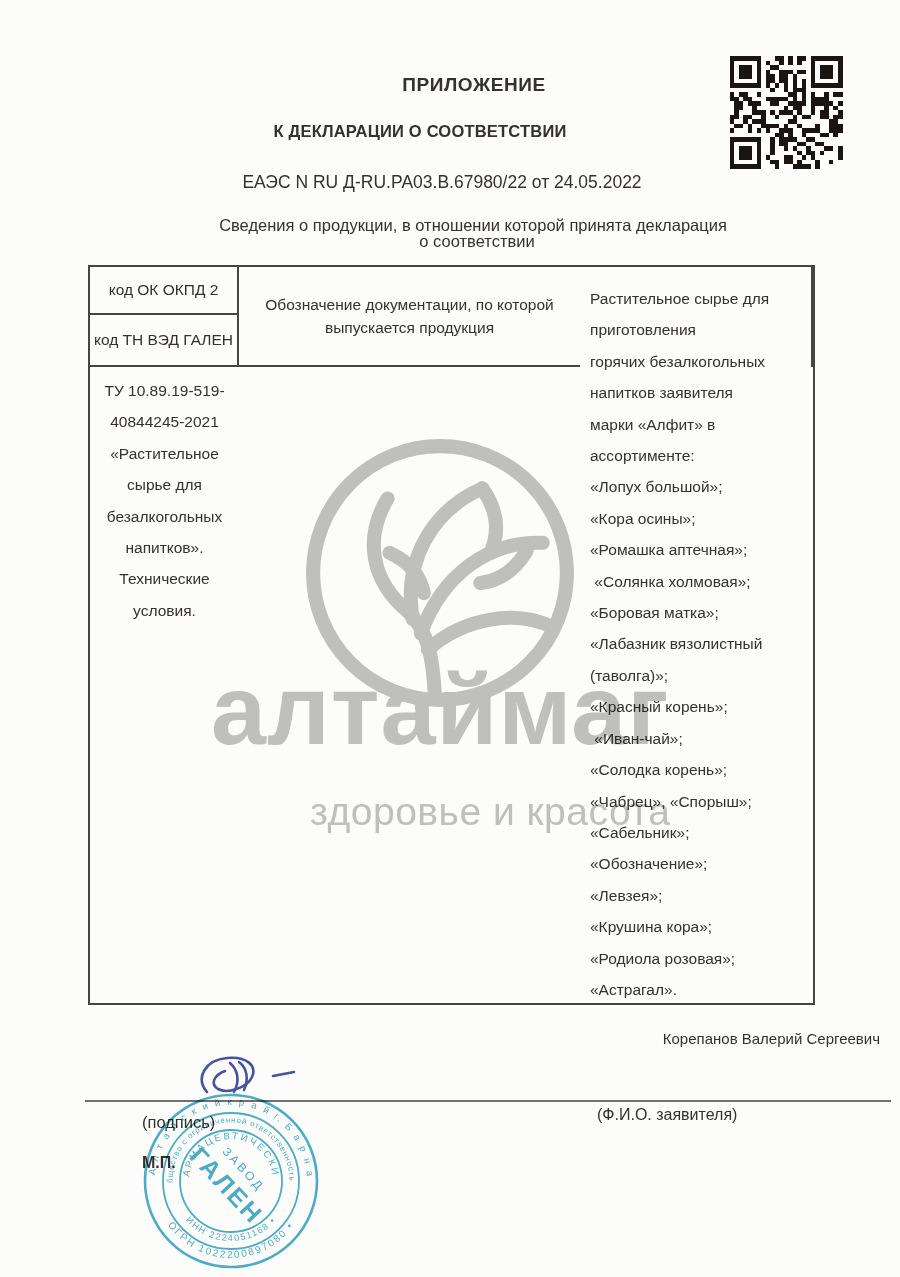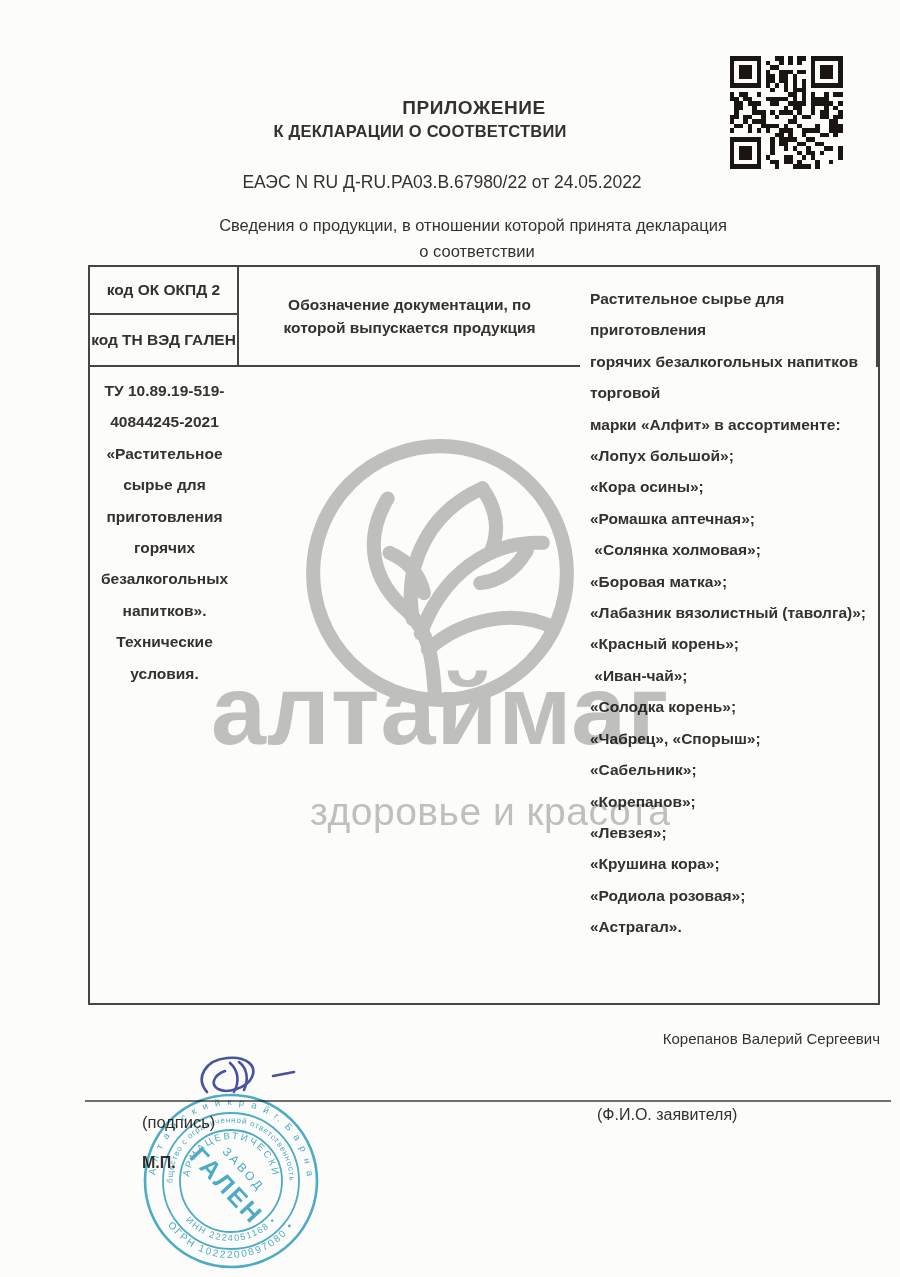--- a/index.html
+++ b/index.html
@@ -13,37 +13,36 @@
   html,body{background:#e9e9e9;}
   body{font-family:"Liberation Sans", sans-serif;}
   .page{
     position:relative;
     width:900px;height:1277px;
     background:#fcfcfa;
     overflow:hidden;
     color:var(--ink);
   }
   .hdr{position:absolute;transform:translateX(-50%);white-space:nowrap;color:#35312e;}
-  .title{left:474px;top:74px;font-size:19px;font-weight:bold;letter-spacing:.6px;margin-top:23px;}
+  .title{left:474px;top:74px;font-size:19px;font-weight:bold;letter-spacing:.6px;}
   .subtitle{left:420px;top:122px;font-size:16.5px;font-weight:bold;letter-spacing:.2px;}
   .decl-num{left:442px;top:172px;font-size:17.5px;}
   .desc1{left:473px;top:216px;font-size:16.5px;}
-  .desc2{left:477px;top:242px;font-size:16.5px;}
+  .desc2{left:477px;top:232px;font-size:16.5px;}
 
   .qr{position:absolute;left:727px;top:56px;width:118px;height:113px;fill:#1b1511;shape-rendering:crispEdges;}
 
   .table{
-    position:absolute;left:88px;top:265px;width:792px;height:740px;
+    position:absolute;left:88px;top:265px;width:727px;height:740px;
     display:grid;
     grid-template-columns:149px 341px 1fr;
     grid-template-rows:100px 1fr;
     border:2px solid var(--border);
     font-size:15.5px;
     z-index:1;
-    font-weight:bold;
   }
   .cell{min-width:0;}
   .c1h,.c2h{border-right:2px solid var(--border);}
   .c1h,.c2h,.c3h{border-bottom:2px solid var(--border);}
   .c1b,.c2b{border-right:2px solid var(--border);}
   .c1h{display:flex;flex-direction:column;}
   .c1h-top,.c1h-bot{display:flex;align-items:center;justify-content:center;text-align:center;}
   .c1h-top{height:48px;border-bottom:2px solid var(--border);}
   .c1h-bot{flex:1;}
   .c2h,.c3h{display:flex;align-items:center;justify-content:center;text-align:center;padding:0 16px;line-height:1.5;}
@@ -306,43 +305,42 @@
     </svg>
 
   <div class="table">
     <div class="cell c1h">
       <div class="c1h-top">код ОК ОКПД 2</div>
       <div class="c1h-bot">код ТН ВЭД ГАЛЕН</div>
     </div>
     <div class="cell c3h">Обозначение документации, по которой выпускается продукция</div>
     <div class="cell c2b">
         <div class="p-line">Растительное сырье для приготовления</div>
-        <div class="p-line">горячих безалкогольных напитков торговой</div>
+        <div class="p-line">горячих безалкогольных напитков заявителя</div>
         <div class="p-line">марки «Алфит» в ассортименте:</div>
         <div class="p-line">«Лопух большой»;</div>
         <div class="p-line">«Кора осины»;</div>
         <div class="p-line">«Ромашка аптечная»;</div>
         <div class="p-line"> «Солянка холмовая»;</div>
         <div class="p-line">«Боровая матка»;</div>
         <div class="p-line">«Лабазник вязолистный (таволга)»;</div>
         <div class="p-line">«Красный корень»;</div>
         <div class="p-line"> «Иван-чай»;</div>
         <div class="p-line">«Солодка корень»;</div>
         <div class="p-line">«Чабрец», «Спорыш»;</div>
         <div class="p-line">«Сабельник»;</div>
-        <div class="p-line">«Корепанов»;</div>
+        <div class="p-line">«Обозначение»;</div>
         <div class="p-line">«Левзея»;</div>
         <div class="p-line">«Крушина кора»;</div>
         <div class="p-line">«Родиола розовая»;</div>
         <div class="p-line">«Астрагал».</div>
       </div>
     <div class="cell c3b">
         <div class="p-line">ТУ 10.89.19-519-40844245-2021</div>
         <div class="p-line">«Растительное сырье для</div>
-        <div class="p-line">приготовления горячих</div>
         <div class="p-line">безалкогольных напитков».</div>
         <div class="p-line">Технические условия.</div>
       </div>
   </div>
 
   <div class="wm">
     <svg class="wm-tree" viewBox="0 0 280 280">
       <circle cx="140" cy="140" r="126"></circle>
       <path d="M 135 264 C 133 222 128 198 108 178"></path>
       <path d="M 108 178 C 72 148 64 106 88 66"></path>

